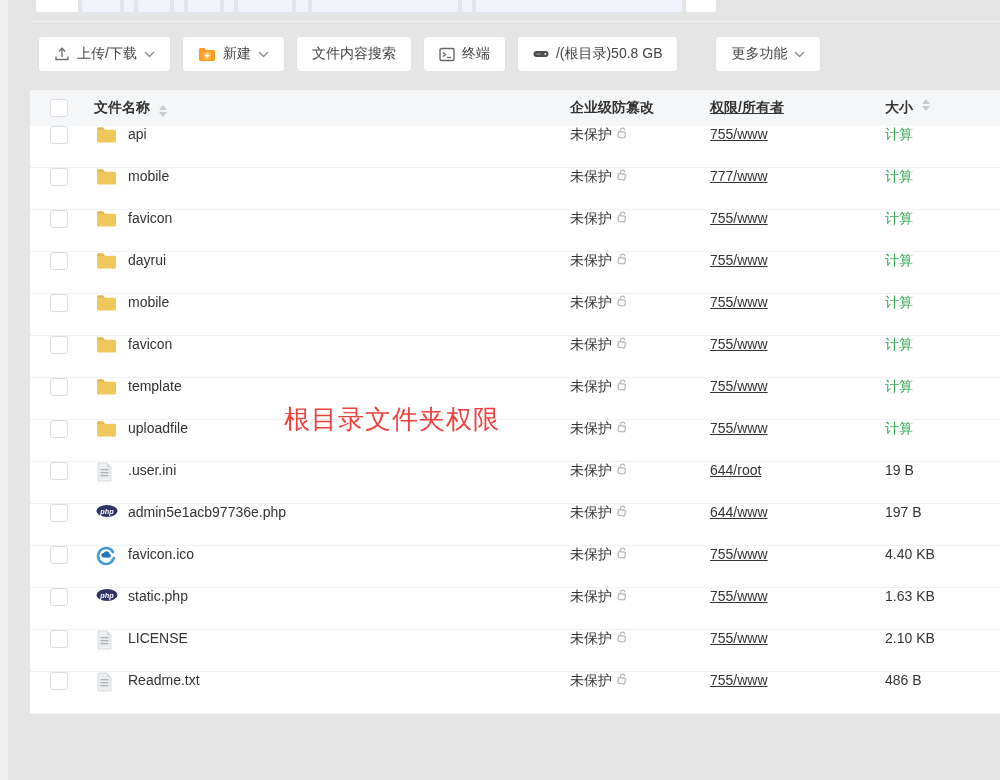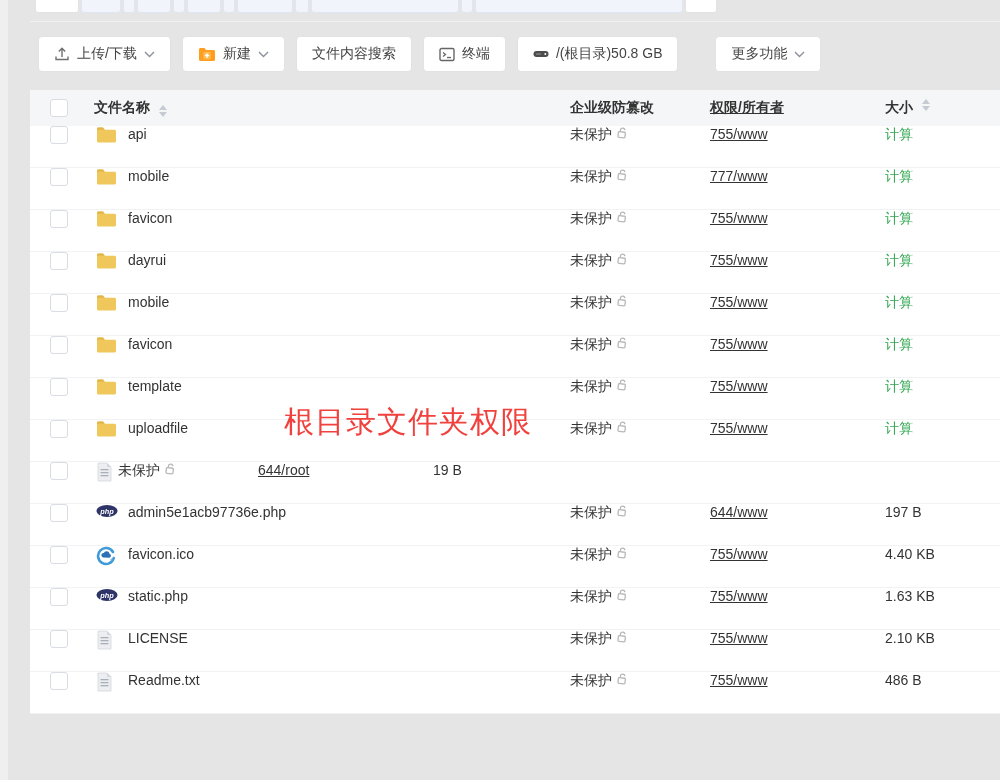--- a/index.html
+++ b/index.html
@@ -36,21 +36,21 @@
   .cell-size  { width:115px; }
   .green-link { color:#33a852; cursor:pointer; }
 
   .sort-caret { display:inline-flex; flex-direction:column; gap:2px; margin-left:9px; }
   .sort-caret .up   { width:0; height:0; border-left:4px solid transparent; border-right:4px solid transparent; border-bottom:5px solid #c6cbd3; }
   .sort-caret .down { width:0; height:0; border-left:4px solid transparent; border-right:4px solid transparent; border-top:5px solid #c6cbd3; }
 
   .lock { margin-left:3px; transform:rotate(6deg); margin-top:-2px; }
 
   
-  .annotation { position:absolute; left:284px; top:402px; font-size:30px; color:#f0413d; letter-spacing:1px;
+  .annotation { position:absolute; left:284px; top:402px; font-size:26px; color:#f0413d; letter-spacing:1px;
                 pointer-events:none; white-space:nowrap; }
 </style>
 </head>
 <body>
 
 <div class="page">
   <div class="left-strip"></div>
 
   <div class="clipped-bar">
     <div class="seg white" style="width:44px"></div>
@@ -358,20 +358,21 @@
       </div>
       <div class="cell-icon">
           <svg width="17" height="20" viewBox="0 0 17 20">
             <path d="M2 1 H11 L15 5 V19 H2 Z" fill="#eceef1" stroke="#d4d7dc" stroke-width="0.8"></path>
             <path d="M11 1 L15 5 H11 Z" fill="#d4d7dc"></path>
             <rect x="4.5" y="7" width="8" height="1.3" fill="#a9afb8"></rect>
             <rect x="4.5" y="10" width="8" height="1.3" fill="#a9afb8"></rect>
             <rect x="4.5" y="13" width="8" height="1.3" fill="#a9afb8"></rect>
           </svg>
         </div>
+      <div class="cell-name">.user.ini</div>
       <div class="cell-tamper">
         <span>未保护</span>
         <span class="lock">
           <svg width="14" height="14" viewBox="0 0 14 14">
               <path d="M5 6 V4.2 C5 2.9 6 2 7.2 2 C8.4 2 9.3 2.9 9.3 4" fill="none" stroke="#b8b8b8" stroke-width="1.3"></path>
               <rect x="3.2" y="6" width="7" height="5.6" rx="1" fill="none" stroke="#b8b8b8" stroke-width="1.3"></rect>
             </svg>
         </span>
       </div>
       <div class="cell-perm">644/root</div>

